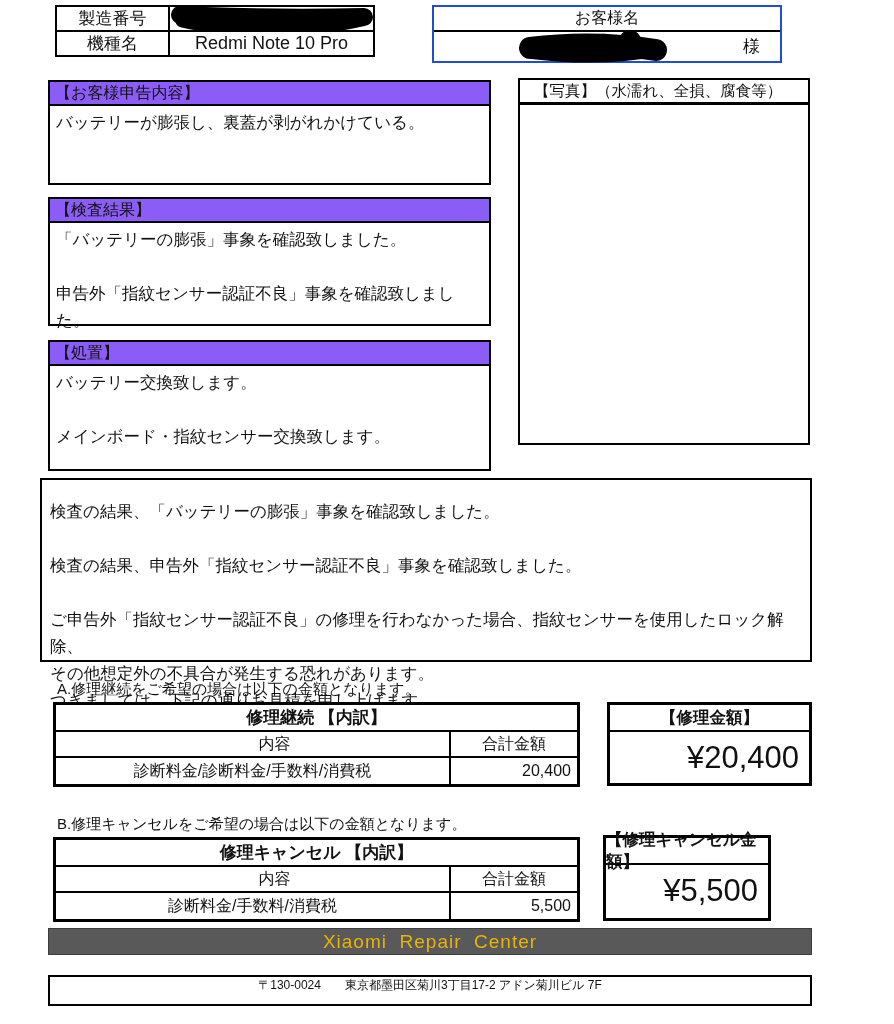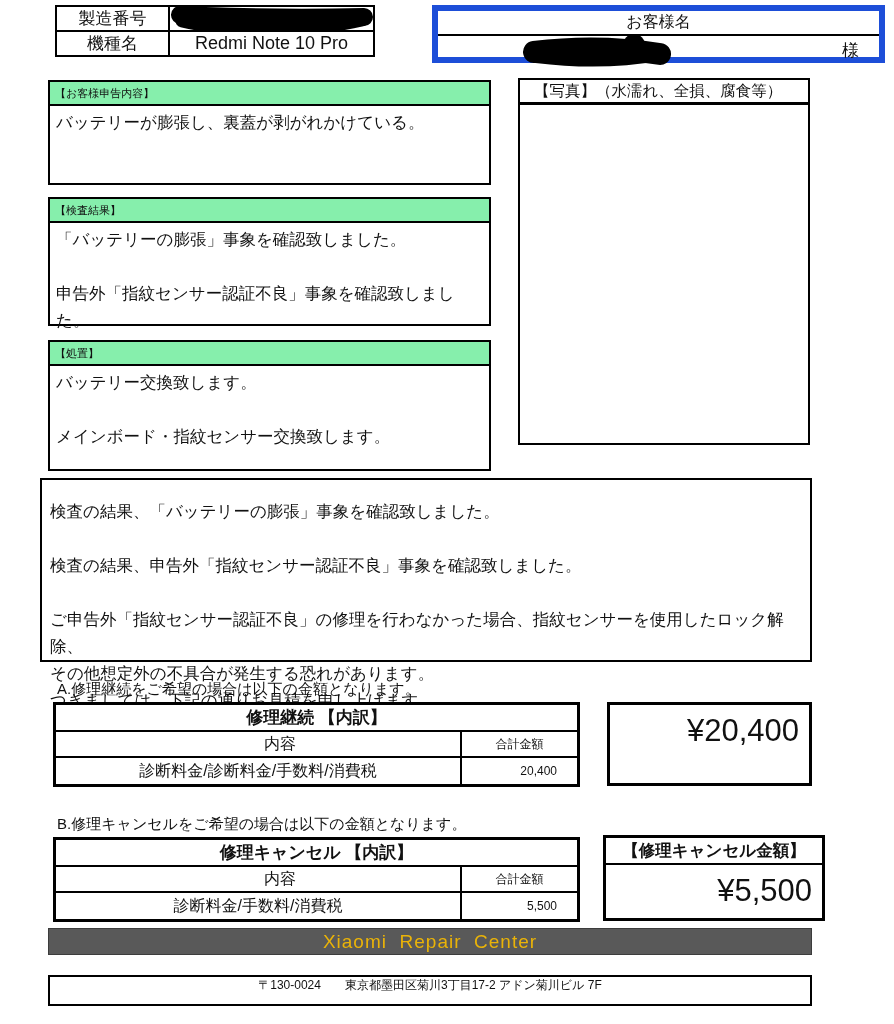--- a/index.html
+++ b/index.html
@@ -14,28 +14,28 @@
     grid-template-columns:113px 1fr;grid-template-rows:1fr 1fr;}
   .dev-cell{display:flex;align-items:center;justify-content:center;font-size:17px;box-sizing:border-box;}
   .dev-label{border-right:2px solid #000;}
   .dev-row1{border-bottom:2px solid #000;}
   .serial-cell{position:relative;overflow:hidden;}
   .serial-frag{position:absolute;top:-1px;left:60px;font-size:15px;letter-spacing:1px;z-index:0;color:#222;}
   .serial-blob{position:absolute;left:-4px;top:-3px;z-index:1;}
   .model-val{font-size:18px;}
 
   
-  .cust-table{left:432px;top:5px;width:453px;height:58px;border:6px solid #1d4ed8;}
+  .cust-table{left:432px;top:5px;width:350px;height:58px;border:2px solid #1d4ed8;}
   .cust-head{height:25px;border-bottom:2px solid #000;display:flex;align-items:center;justify-content:center;font-size:16px;box-sizing:border-box;}
   .cust-body{position:relative;height:29px;}
   .name-blob{position:absolute;left:80px;top:-2px;}
   .honorific{position:absolute;right:20px;top:3px;font-size:17px;}
 
   
-  .panel-head{border:2px solid #000;height:26px;display:flex;align-items:center;padding-left:5px;font-size:11px;box-sizing:border-box;background:#86efac;}
+  .panel-head{border:2px solid #000;height:26px;display:flex;align-items:center;padding-left:5px;font-size:16px;box-sizing:border-box;background:#8b5cf6;}
   .panel-body{border:2px solid #000;border-top:2px solid #000;margin-top:-1px;padding:3px 6px;font-size:16.5px;line-height:27px;white-space:pre-line;box-sizing:border-box;background:#fff;}
   .claim-head{left:48px;top:80px;width:443px;}
   .claim-body{left:48px;top:105px;width:443px;height:81px;}
   .insp-head{left:48px;top:197px;width:443px;}
   .insp-body{left:48px;top:222px;width:443px;height:105px;}
   .treat-head{left:48px;top:340px;width:443px;}
   .treat-body{left:48px;top:365px;width:443px;height:107px;}
 
   
   .photo-head{left:518px;top:78px;width:292px;height:26px;border:2px solid #000;display:flex;align-items:center;padding-left:14px;font-size:15.5px;box-sizing:border-box;}
@@ -50,27 +50,27 @@
   .cap-b{left:57px;top:815px;}
 
   
   .cost-table{width:527px;border:3px solid #000;background:#fff;}
   .cost-a{left:53px;top:702px;}
   .cost-b{left:53px;top:837px;}
   .ct-title{height:27px;display:flex;align-items:center;justify-content:center;font-weight:bold;font-size:17px;border-bottom:2px solid #000;box-sizing:border-box;}
   .ct-row{display:flex;height:26px;box-sizing:border-box;}
   .ct-row2{border-bottom:2px solid #000;padding-left:44px;}
   .ct-c1{flex:1;display:flex;align-items:center;justify-content:center;font-size:16px;box-sizing:border-box;}
-  .ct-c2{width:117px;border-left:2px solid #000;display:flex;align-items:center;justify-content:center;font-size:12px;box-sizing:border-box;}
-  .ct-amt{justify-content:flex-end;padding-right:20px;}
+  .ct-c2{width:128px;border-left:2px solid #000;display:flex;align-items:center;justify-content:center;font-size:16px;box-sizing:border-box;}
+  .ct-amt{justify-content:flex-end;padding-right:6px;}
 
   
   .amt-box{border:3px solid #000;background:#fff;}
   .amt-a{left:607px;top:702px;width:205px;height:84px;}
-  .amt-b{left:603px;top:835px;width:222px;height:86px;}
+  .amt-b{left:603px;top:835px;width:168px;height:86px;}
   .amt-title{height:27px;display:flex;align-items:center;justify-content:center;font-weight:bold;font-size:16.5px;border-bottom:2px solid #000;box-sizing:border-box;}
   .amt-value{height:52px;display:flex;align-items:center;justify-content:flex-end;padding-right:10px;font-size:31px;box-sizing:border-box;}
 
   
   .brand-bar{left:48px;top:928px;width:764px;height:27px;background:#595959;border:1px solid #3c3c3c;display:flex;align-items:center;justify-content:center;color:#eab308;font-size:19px;letter-spacing:1px;white-space:pre;}
   .addr-bar{left:48px;top:975px;width:764px;height:31px;border:2px solid #000;display:flex;align-items:flex-start;justify-content:center;font-size:12px;white-space:pre;}
 </style>
 </head>
 <body>
 
@@ -131,20 +131,21 @@
     <div class="ct-row ct-row2">
       <div class="ct-c1">内容</div>
       <div class="ct-c2">合計金額</div>
     </div>
     <div class="ct-row">
       <div class="ct-c1">診断料金/診断料金/手数料/消費税</div>
       <div class="ct-c2 ct-amt">20,400</div>
     </div>
   </div>
   <div class="abs amt-box amt-a">
+    <div class="amt-title">【修理金額】</div>
     <div class="amt-value">¥20,400</div>
   </div>
 
   <div class="abs caption cap-b">B.修理キャンセルをご希望の場合は以下の金額となります。</div>
   <div class="abs cost-table cost-b">
     <div class="ct-title">修理キャンセル 【内訳】</div>
     <div class="ct-row ct-row2">
       <div class="ct-c1">内容</div>
       <div class="ct-c2">合計金額</div>
     </div>

